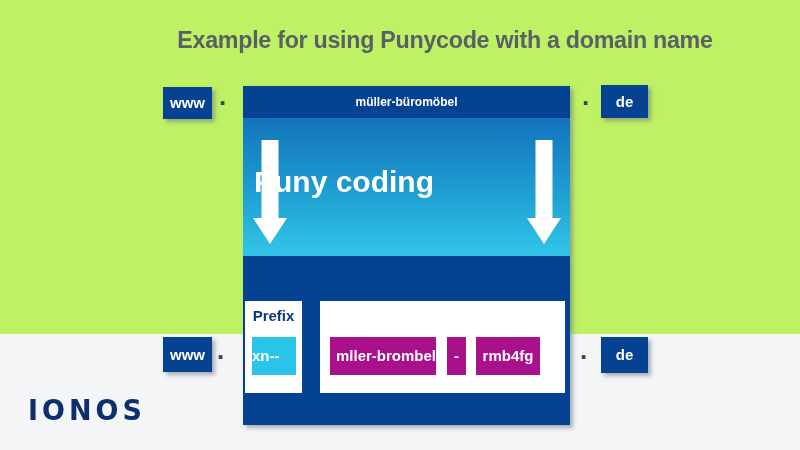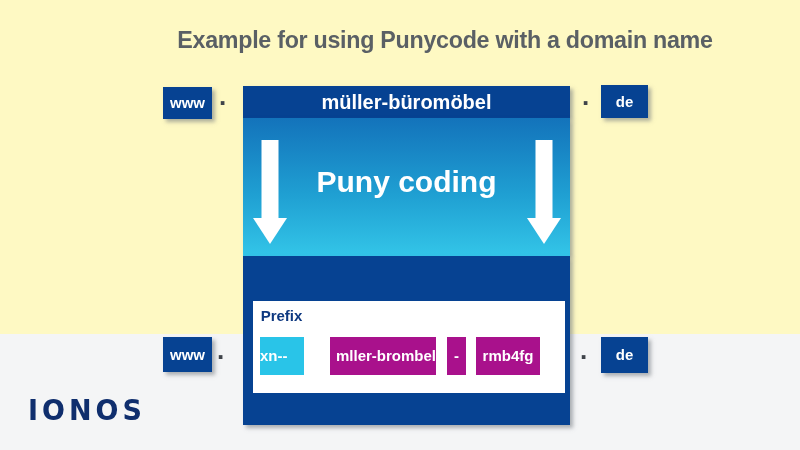--- a/index.html
+++ b/index.html
@@ -2,21 +2,21 @@
 <html><head>
 <meta charset="utf-8">
 <style>
   html,body{margin:0;padding:0;}
   body{
     width:800px;height:450px;
     background:#f4f5f6;
     font-family:"Liberation Sans", sans-serif;
     overflow:hidden;
   }
-  .stage{position:relative;width:800px;height:334px;background:#fef9c3;}
+  .stage{position:relative;width:800px;height:334px;background:#bef264;}
 
   .page-title{
     position:absolute;left:120px;top:26px;width:650px;
     text-align:center;
     font-size:24px;font-weight:bold;color:#5a6065;
     letter-spacing:-0.3px;
     transform:scaleX(0.97);
   }
 
   .bluebox{
@@ -24,48 +24,48 @@
     font-weight:bold;text-align:center;
     box-shadow:3px 3px 4px rgba(110,115,122,0.55);
   }
   .sep-dot{
     position:absolute;color:#3f444a;font-weight:bold;font-size:26px;
     line-height:32px;height:32px;
   }
 
   .top-www{left:163px;top:87px;width:49px;height:32px;line-height:32px;font-size:15px;}
   .top-dot1{left:219px;top:80px;}
-  .header-box{left:243px;top:86px;width:327px;height:32px;line-height:32px;font-size:20px;}
+  .header-box{left:243px;top:86px;width:327px;height:32px;line-height:32px;font-size:12px;}
   .top-dot2{left:582px;top:80px;}
   .top-de{left:601px;top:85px;width:47px;height:33px;line-height:33px;font-size:15px;}
 
   .gradient-box{
     position:absolute;left:243px;top:118px;width:327px;height:138px;
     background:linear-gradient(180deg,#1373bb 0%,#1f9fd2 55%,#33c5e8 100%);
     box-shadow:3px 3px 4px rgba(110,115,122,0.55);
   }
   .puny-label{
-    position:absolute;left:0;top:47px;width:327px;text-align:center;
-    color:#ffffff;font-weight:bold;font-size:30px;
+    position:absolute;left:0;top:47px;width:327px;text-align:left;
+    color:#ffffff;font-weight:bold;font-size:30px;padding-left:11px;
   }
   .arrow{position:absolute;width:34px;height:104px;top:22px;}
   .arrow-left{left:10px;}
   .arrow-right{left:284px;}
 
   .ace-box{
     position:absolute;left:243px;top:256px;width:327px;height:169px;
     background:#064292;
     box-shadow:3px 3px 4px rgba(110,115,122,0.55);
   }
   .ace-label{
     position:absolute;left:10px;top:5px;
     color:#ffffff;font-weight:bold;font-size:16px;
   }
   .whitebox{position:absolute;background:#ffffff;top:45px;height:92px;}
-  .prefix-box{left:10px;width:57px;padding-left:12px;}
+  .prefix-box{left:2px;width:57px;}
   .prefix-label{
     position:absolute;left:0;top:6px;width:57px;text-align:center;
     color:#0d3880;font-weight:bold;font-size:15px;
   }
   .xn-box{
     position:absolute;left:7px;top:36px;width:44px;height:38px;
     background:#29c4e8;color:#ffffff;font-weight:bold;font-size:15px;
     text-align:left;line-height:38px;
   }
   .punystr-box{left:77px;width:245px;}

